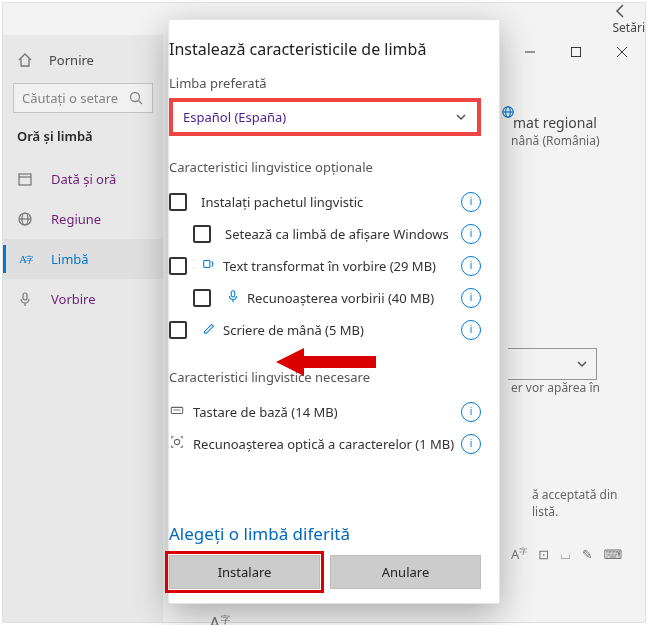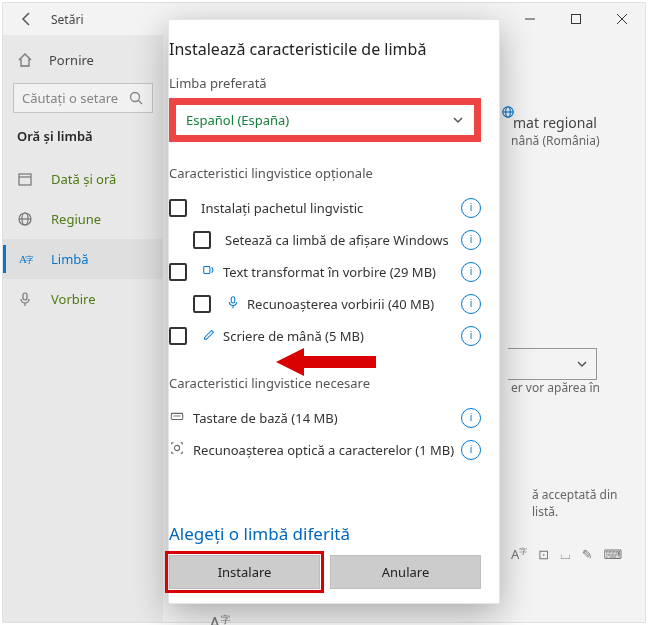--- a/index.html
+++ b/index.html
@@ -19,22 +19,23 @@
     width: 644px; height: 621px;
     background: #fff;
     border: 1px solid #e0e0e0;
     border-radius: 1px;
     box-sizing: border-box;
   }
 
   .titlebar {
     height: 32px;
     display: flex;
-    align-items: center;
+    align-items: flex-end;
     color: #666;
+    flex-direction: column;
   }
   .titlebar .back-btn {
     width: 48px;
     height: 32px;
     display: flex;
     align-items: center;
     justify-content: center;
     cursor: pointer;
   }
   .titlebar .title {
@@ -99,21 +100,21 @@
     margin: 8px 14px 14px 14px;
     font-size: 13px;
     font-weight: 600;
     color: #222;
   }
   .nav-item {
     display: flex;
     align-items: center;
     height: 40px;
     padding-left: 14px;
-    color: #4d7c0f;
+    color: #701a75;
     cursor: pointer;
   }
   .nav-item.selected {
     background: #eaeaea;
     color: #0078d4;
     position: relative;
   }
   .nav-item.selected::before {
     content: "";
     position: absolute;
@@ -170,28 +171,28 @@
     font-weight: 400;
     color: #222;
   }
   .dialog .label {
     font-size: 13px;
     color: #555;
     margin-bottom: 6px;
   }
   .dropdown {
     height: 30px;
-    border: 7px solid #ef4444;
+    border: 4px solid #ef4444;
     background: #fff;
     display: flex;
     align-items: center;
     padding: 0 10px;
     justify-content: space-between;
     font-size: 13px;
-    color: #15803d;
+    color: #4c1d95;
     cursor: pointer;
   }
   .section-title {
     margin-top: 22px;
     margin-bottom: 10px;
     font-size: 13px;
     color: #555;
   }
   .feature-row {
     display: flex;

